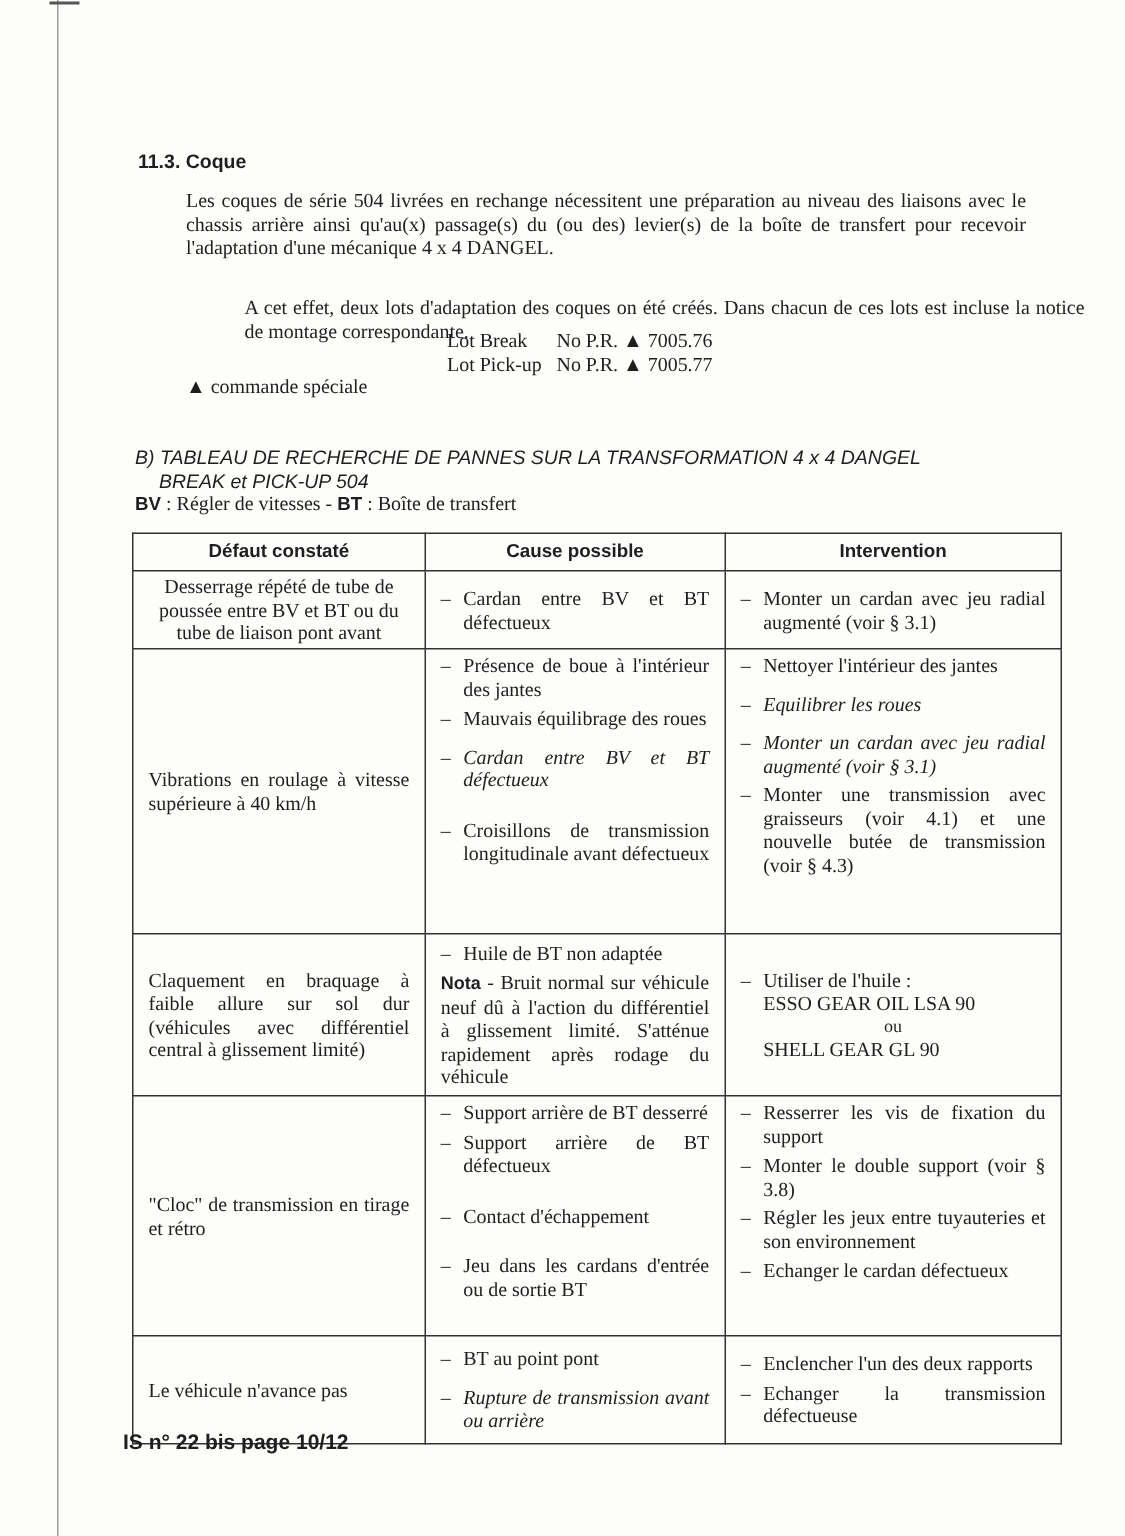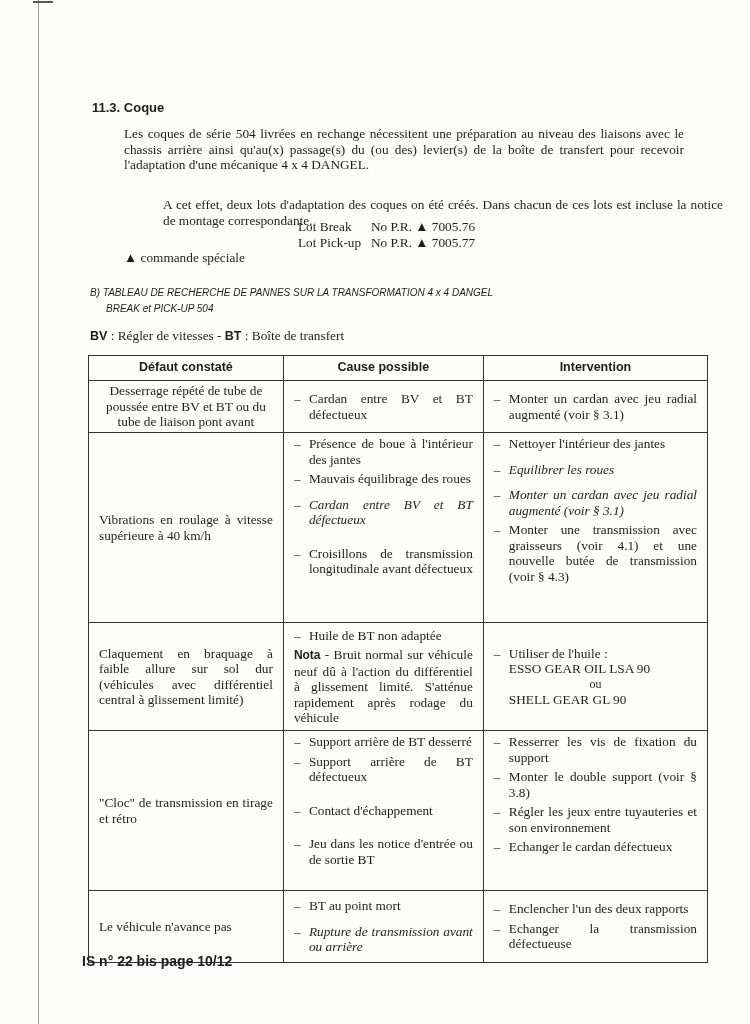--- a/index.html
+++ b/index.html
@@ -11,21 +11,21 @@
   .edge-line { position: absolute; left: 38px; top: 0; width: 1px; height: 1024px; background: #9a9a9a; }
   .edge-tick { position: absolute; left: 33px; top: 1px; width: 20px; height: 2px; background: #555; }
   .sans { font-family: Liberation Sans, sans-serif; }
   .sec-title { position: absolute; left: 92px; top: 100px; font-size: 13px; font-weight: bold; }
   .para { position: absolute; left: 124px; width: 560px; font-size: 13.3px; line-height: 15.5px; text-align: justify; text-align-last: left; }
   .p1 { top: 126px; }
   .p2 { top: 197px; margin-left: 39px; }
   .lots { position: absolute; left: 298px; top: 219px; font-size: 13.3px; line-height: 15.5px; }
   .lots div span.lbl { display: inline-block; width: 73px; }
   .note { position: absolute; left: 124px; top: 250px; font-size: 13.3px; }
-  .sub-title { position: absolute; left: 90px; top: 285px; font-size: 10px; font-style: italic; line-height: 16px; }
+  .sub-title { position: absolute; left: 90px; top: 297px; font-size: 13px; font-style: italic; line-height: 16px; }
   .sub-title .l2 { padding-left: 16px; }
   .legend { position: absolute; left: 90px; top: 328px; font-size: 13.3px; }
   .legend b { font-family: "Liberation Sans", sans-serif; font-size: 12.5px; }
   table.pannes {
     position: absolute; left: 88px; top: 355px; width: 620px;
     border-collapse: collapse; font-size: 13.3px; line-height: 15.5px;
   }
   table.pannes td, table.pannes th { border: 1.4px solid #333; vertical-align: middle; }
   table.pannes th { font-family: "Liberation Sans", sans-serif; font-size: 12.5px; font-weight: bold; height: 24px; padding: 0; }
   .c1 { width: 192px; } .c2 { width: 197px; } .c3 { width: 221px; }
@@ -115,34 +115,34 @@
         <div class="indent">SHELL GEAR GL 90</div>
       </td>
     </tr>
 
     <tr style="height:160px">
       <td class="defaut">"Cloc" de transmission en tirage et rétro</td>
       <td class="list" style="vertical-align:top">
         <div class="item">Support arrière de BT desserré</div>
         <div class="item gap-s">Support arrière de BT défectueux</div>
         <div class="item gap-l">Contact d'échappement</div>
-        <div class="item gap-l">Jeu dans les notice d'entrée ou de sortie BT</div>
+        <div class="item gap-l">Jeu dans les cardans d'entrée ou de sortie BT</div>
       </td>
       <td class="list" style="vertical-align:top">
         <div class="item">Resserrer les vis de fixation du support</div>
         <div class="item gap-s">Monter le double support (voir § 3.8)</div>
         <div class="item gap-s">Régler les jeux entre tuyauteries et son environnement</div>
         <div class="item gap-s">Echanger le cardan défectueux</div>
       </td>
     </tr>
 
     <tr style="height:72px">
       <td class="defaut">Le véhicule n'avance pas</td>
       <td class="list">
-        <div class="item">BT au point mort</div>
+        <div class="item">BT au point pont</div>
         <div class="item gap-m">Rupture de transmission avant ou arrière</div>
       </td>
       <td class="list">
         <div class="item">Enclencher l'un des deux rapports</div>
         <div class="item gap-s">Echanger la transmission défectueuse</div>
       </td>
     </tr>
   </tbody>
 </table>
 

